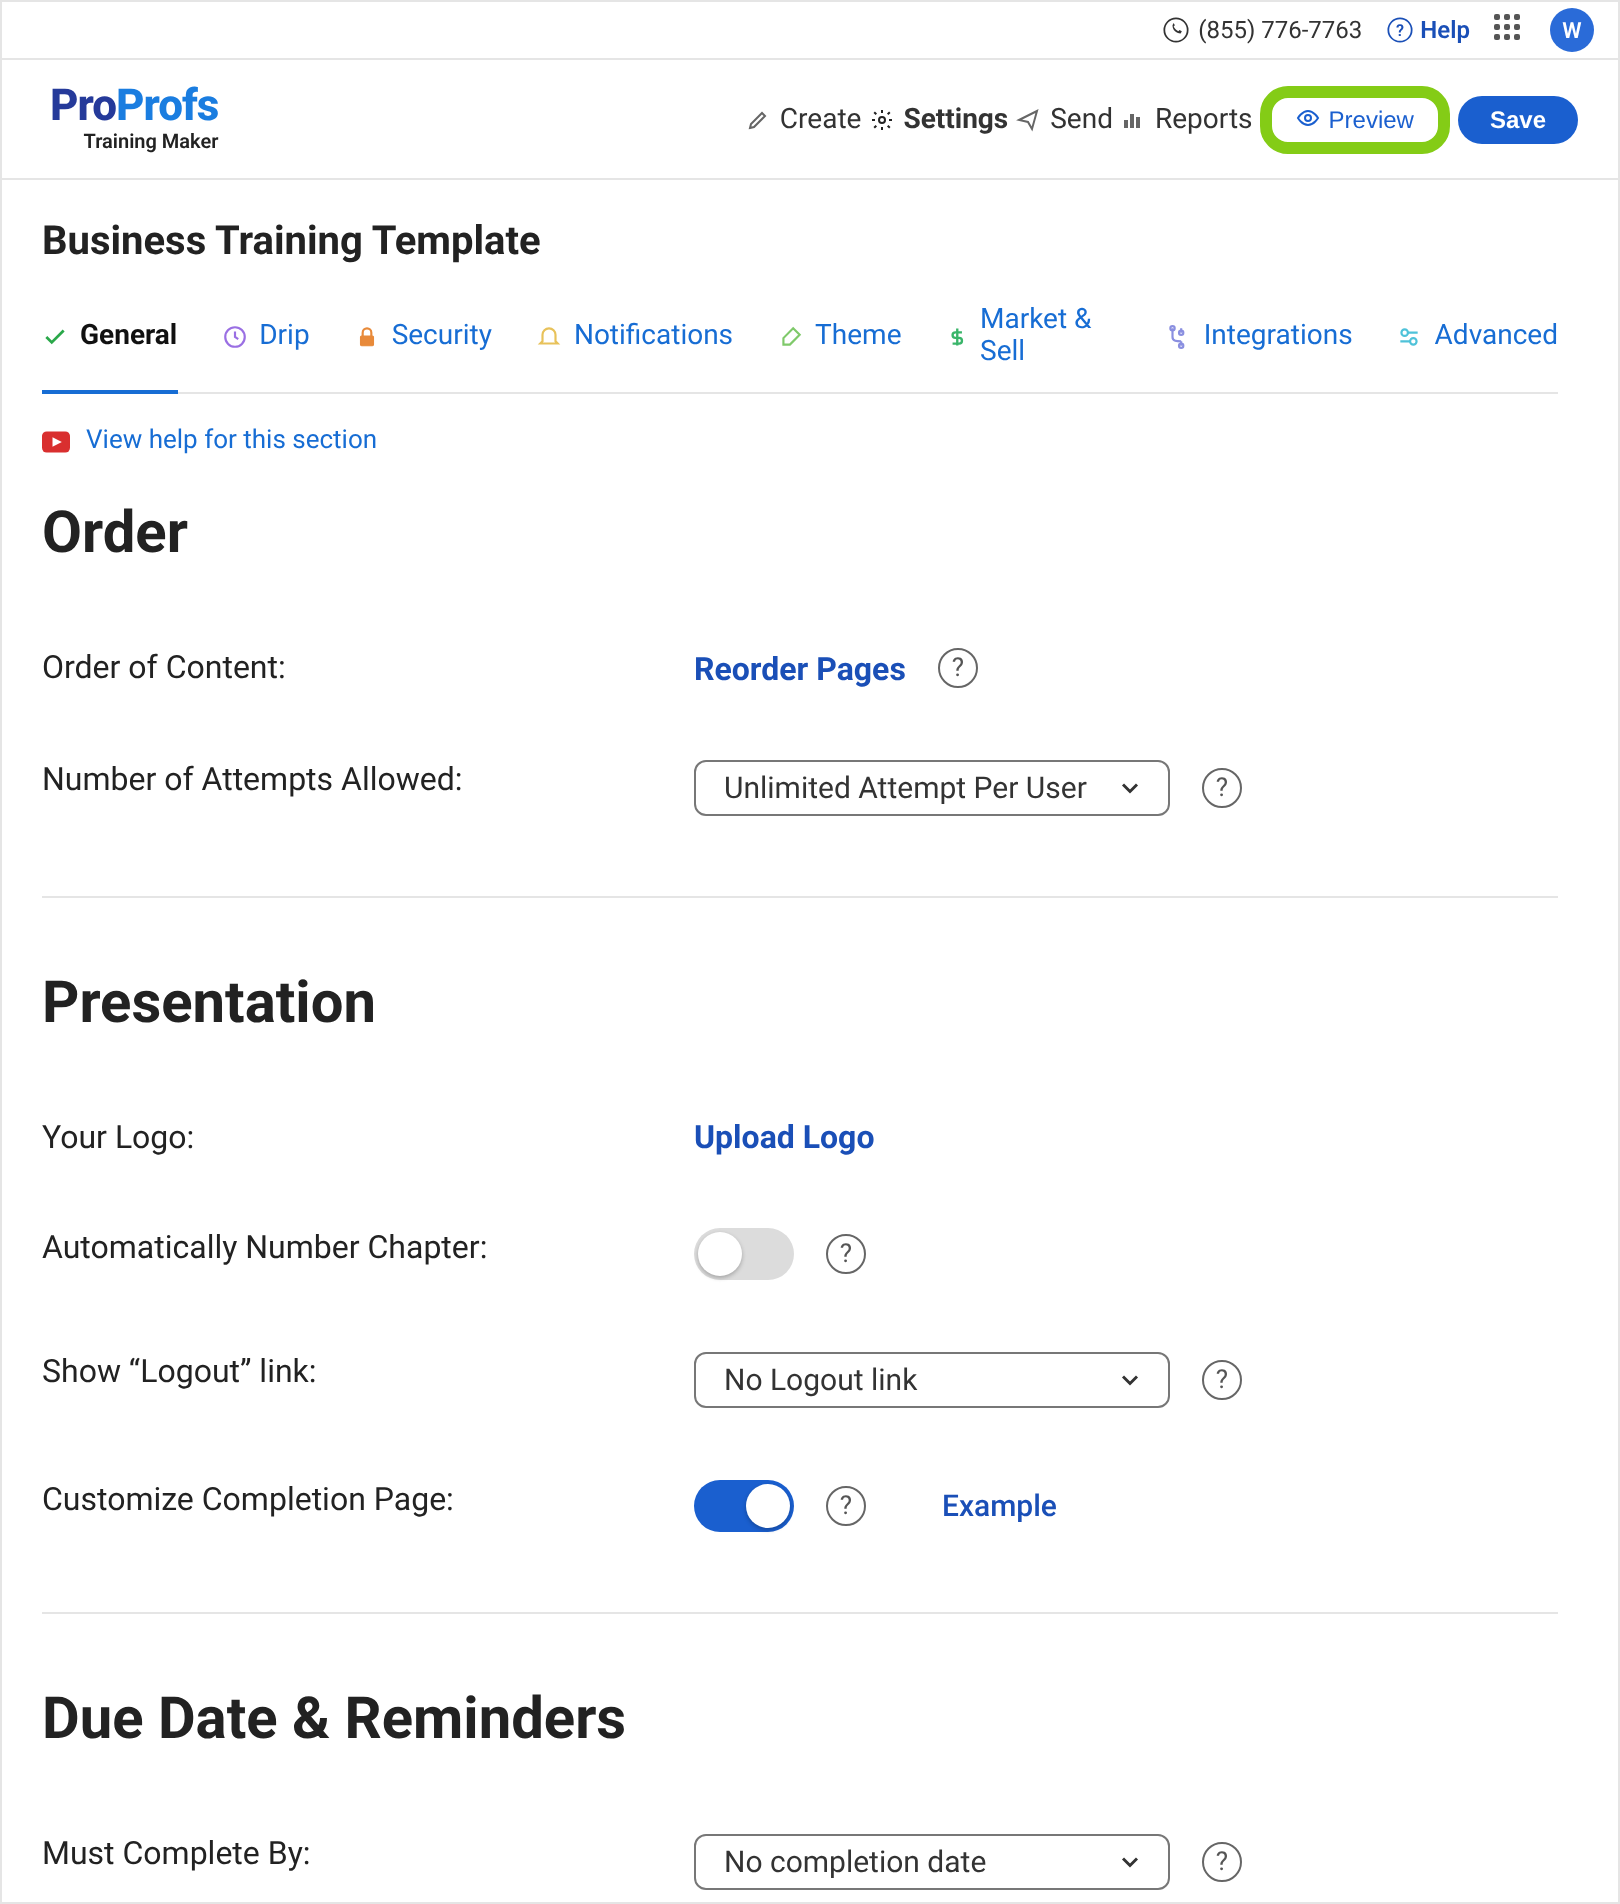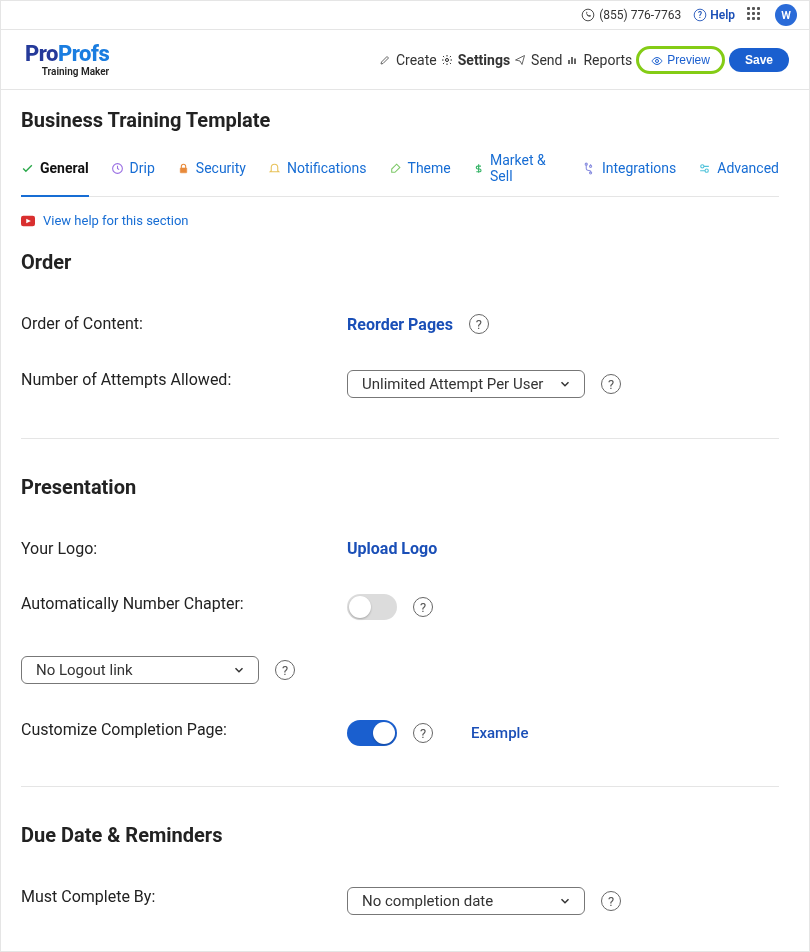--- a/index.html
+++ b/index.html
@@ -48,22 +48,22 @@
   .logo { display:flex; flex-direction:column; line-height:1; }
   .logo .top { font-size:22px; font-weight:800; letter-spacing:-0.5px; }
   .logo .pro { color:#253a9a; }
   .logo .profs { color:#1a7de0; }
   .logo .sub { font-size:10px; color:#222; font-weight:600; align-self:flex-end; margin-top:2px; }
   .nav { margin-left:auto; display:flex; align-items:center; gap:4px; }
   .nav-item { display:flex; align-items:center; gap:5px; color:#333; font-size:14px; cursor:pointer; }
   .nav-item.active { font-weight:700; }
   .nav-icon { width:12px; height:12px; }
   .btn-outline {
-    border:3px solid #84cc16; color:#1a5fcf; background:#fff;
-    border-radius:14px; padding:4px 12px; font-size:12px; display:flex; align-items:flex-end; gap:4px; cursor:pointer;
+    border:6px solid #84cc16; color:#1a5fcf; background:#fff;
+    border-radius:14px; padding:4px 12px; font-size:12px; display:flex; align-items:flex-start; gap:4px; cursor:pointer;
   }
   .btn-primary {
     background:#1a5fcf; color:#fff; border:none;
     border-radius:14px; padding:5px 16px; font-size:12px; font-weight:600; cursor:pointer;
   }
   
   .content { padding: 18px 30px 0 20px; flex:1; overflow:auto; }
   .page-title { font-size:20px; font-weight:700; margin-bottom:14px; }
   .tabs {
     display:flex; gap:22px; border-bottom:1px solid #e5e5e5; padding-bottom:0;
@@ -74,21 +74,21 @@
   }
   .tab.active { color:#111; font-weight:700; }
   .tab.active::after {
     content:""; position:absolute; left:0; right:0; bottom:-1px; height:2px; background:#176dd4;
   }
   .tab .tab-icon { width:13px;height:13px; }
   .help-link {
     display:flex; align-items:center; gap:8px; margin:16px 0 22px;
     font-size:13px; color:#176dd4; cursor:pointer;
   }
-  .section-title { font-size:20px; font-weight:700; margin: 4px 0 40px; }
+  .section-title { font-size:29px; font-weight:700; margin: 4px 0 40px; }
   .section-block { border-bottom:1px solid #e5e5e5; padding-bottom:40px; margin-bottom:36px; }
   .section-block.last { border-bottom:none; padding-bottom:20px; margin-bottom:0; }
   .row {
     display:flex; align-items:flex-start; margin-bottom:36px;
   }
   .row:last-child { margin-bottom:0; }
   .row .label { width:326px; font-size:16px; color:#222; }
   .row .field { display:flex; align-items:center; gap:16px; }
   .link-action { color:#1a4fb7; font-weight:700; font-size:16px; cursor:pointer; }
   .help-q {
@@ -312,20 +312,21 @@
         <div class="label">Automatically Number Chapter:</div>
         <div class="field">
           <div class="toggle" id="toggle-auto">
               <div class="knob"></div>
             </div>
           <span class="help-q">?</span>
         </div>
       </div>
 
       <div class="row">
+        <div class="label">Show “Logout” link:</div>
         <div class="field">
           <div class="select small">
             <span>No Logout link</span>
             <svg class="chev" width="14" height="14" viewBox="0 0 24 24" fill="none" stroke="#333" stroke-width="2.5">
                 <polyline points="6 9 12 15 18 9"></polyline>
               </svg>
           </div>
           <span class="help-q">?</span>
         </div>
       </div>

